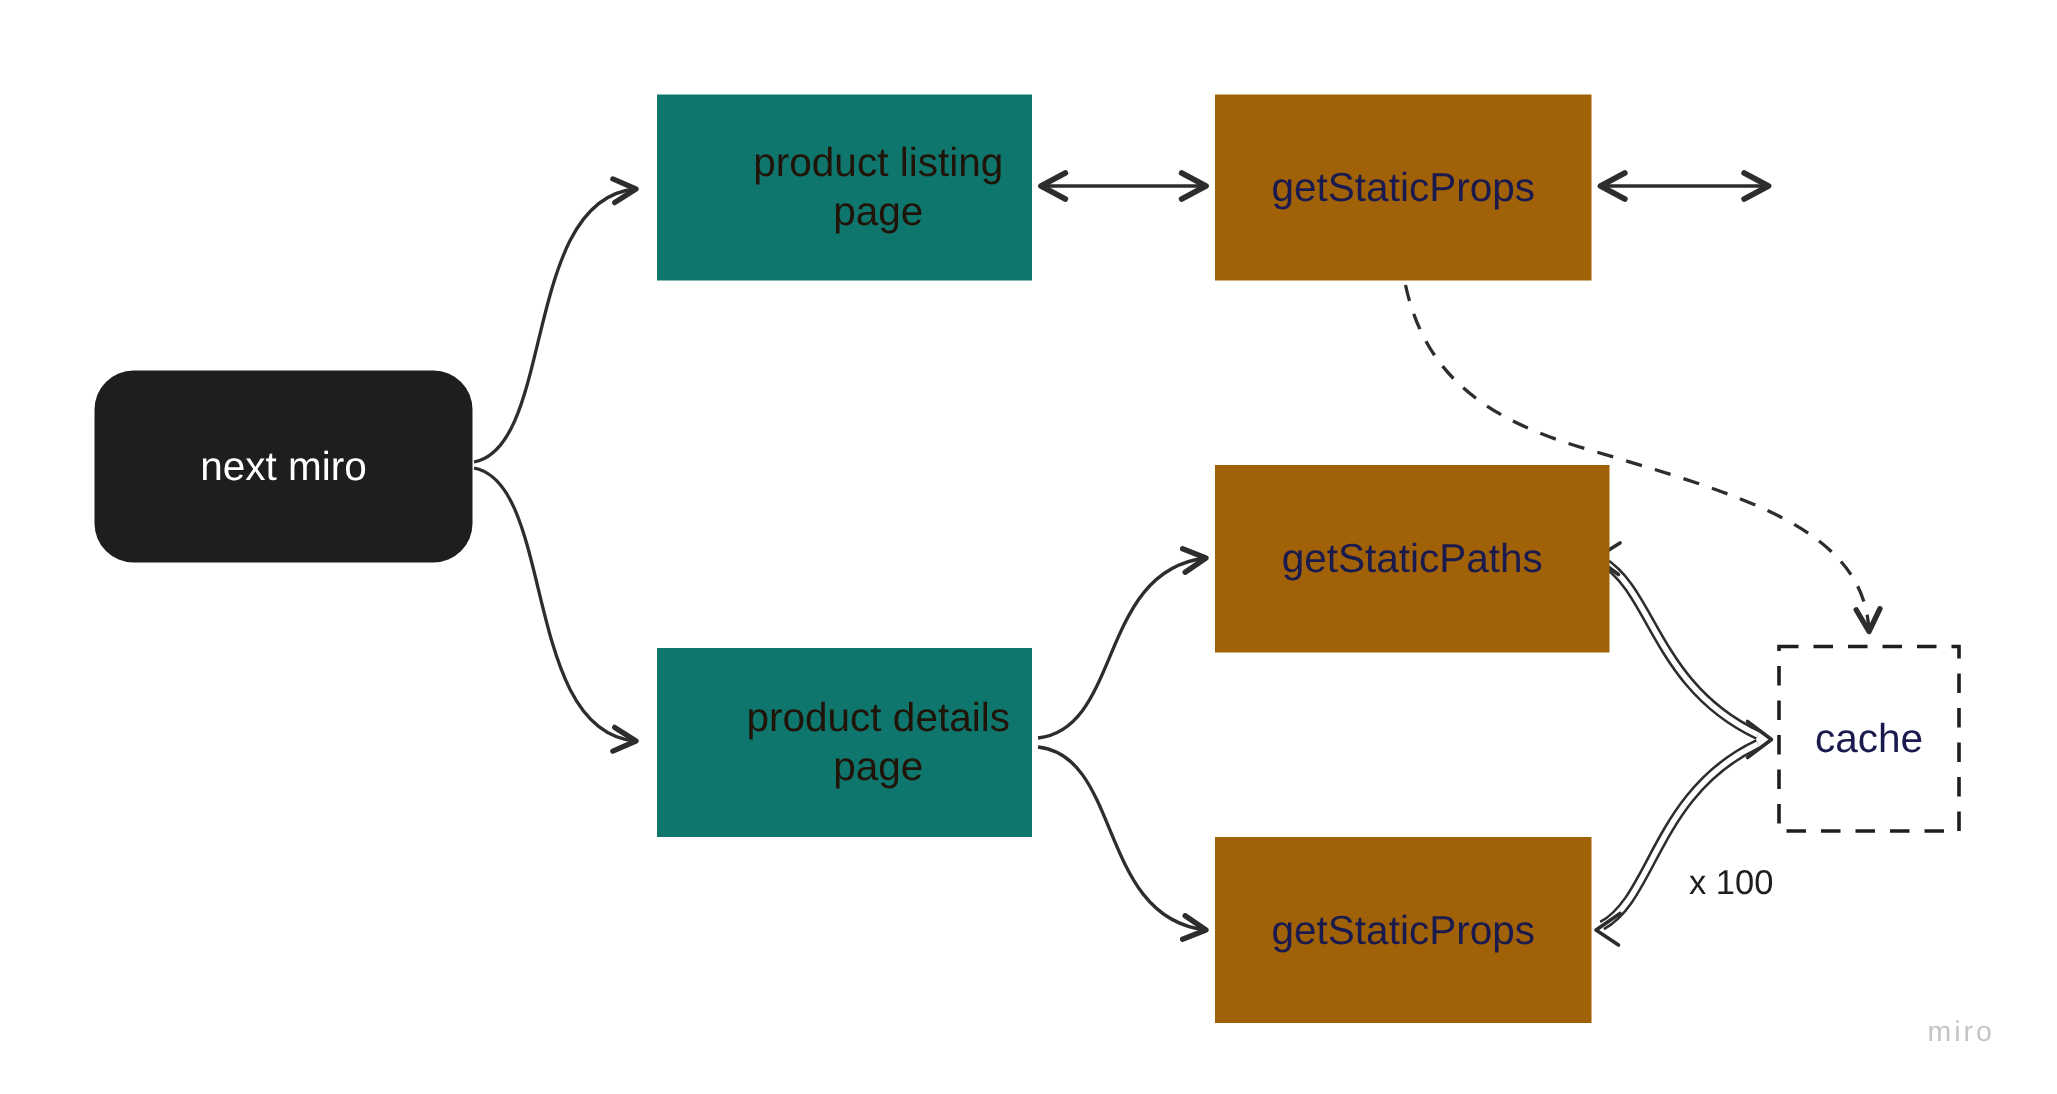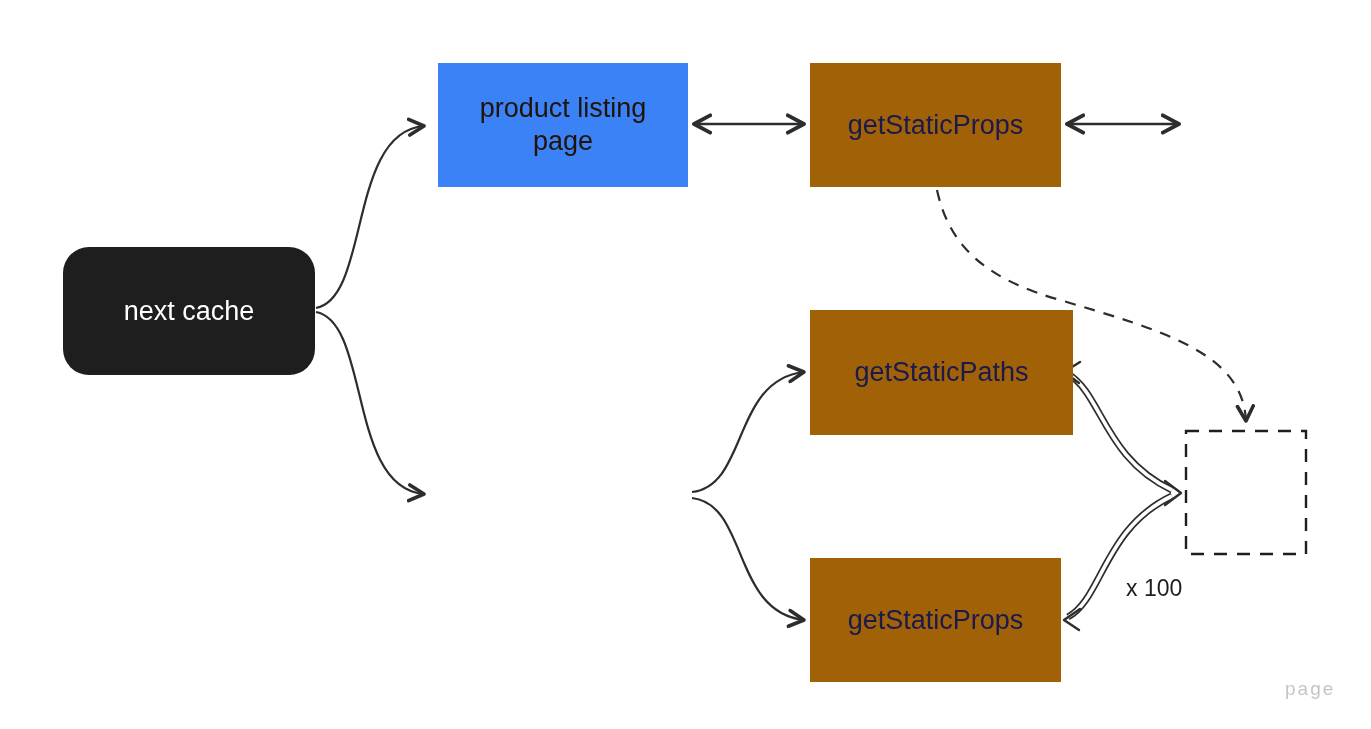--- a/index.html
+++ b/index.html
@@ -15,21 +15,21 @@
     position:absolute;
     display:flex;align-items:center;justify-content:center;
     text-align:center;
     z-index:1;
     box-sizing:border-box;
     font-size:27px;
     line-height:1.22;
   }
   .node .lbl{display:block;}
   .node-black{background:#1e1e1e;color:#ffffff;border-radius:26px;}
-  .node-yellow{background:#3b82f6;color:#201409;}
+  .node-yellow{background:#0f766e;color:#201409;justify-content:flex-end;}
   .node-gray{background:#a16207;color:#1a1a4e;}
   .node-orange{background:#f2552c;color:#fdf2ee;}
   .node-cache{background:#ffffff;color:#1a1a4e;}
   .wrap{max-width:205px;}
   .annotation{
     position:absolute;z-index:2;
     font-size:23px;font-weight:normal;color:#1e1e1e;
   }
   .watermark{
     position:absolute;z-index:2;
@@ -70,43 +70,49 @@
     <path d="M1068,617 C1102,599 1104,528 1172,496" fill="none" stroke="#ffffff" stroke-width="3.6" stroke-linecap="butt"></path>
 
     <path d="M1165,481 L1181,493 L1165,505" fill="none" stroke="#2d2d2d" stroke-width="2.4" stroke-linecap="round" stroke-linejoin="round"></path>
     <path d="M1080,362 L1064,372 L1079,383" fill="none" stroke="#2d2d2d" stroke-width="2.4" stroke-linecap="round" stroke-linejoin="round"></path>
     <path d="M1080,609 L1064,620 L1079,630" fill="none" stroke="#2d2d2d" stroke-width="2.4" stroke-linecap="round" stroke-linejoin="round"></path>
 
     <rect x="1186" y="431" width="120" height="123" fill="#ffffff" stroke="#1e1e1e" stroke-width="2.4" stroke-dasharray="13 10"></rect>
   </svg>
 
   <div class="node node-black" style="left:63px;top:247px;width:252px;height:128px;">
-    <span class="lbl">next cache</span>
+    <span class="lbl">next miro</span>
   </div>
 
   <div class="node node-yellow" style="left:438px;top:63px;width:250px;height:124px;">
     <span class="lbl wrap">product listing page</span>
   </div>
 
   <div class="node node-gray" style="left:810px;top:63px;width:251px;height:124px;">
     <span class="lbl">getStaticProps</span>
   </div>
 
 
   <div class="node node-gray" style="left:810px;top:310px;width:263px;height:125px;">
     <span class="lbl">getStaticPaths</span>
   </div>
 
+  <div class="node node-yellow" style="left:438px;top:432px;width:250px;height:126px;">
+    <span class="lbl wrap">product details page</span>
+  </div>
 
   <div class="node node-gray" style="left:810px;top:558px;width:251px;height:124px;">
     <span class="lbl">getStaticProps</span>
   </div>
 
+  <div class="node node-cache" style="left:1188px;top:433px;width:116px;height:119px;">
+    <span class="lbl">cache</span>
+  </div>
 
   <div class="annotation" style="left:1126px;top:575px;">
     <span>x 100</span>
   </div>
 
   <div class="watermark" style="left:1285px;top:678px;">
-    <span>page</span>
+    <span>miro</span>
   </div>
 
 </div>
 
 </body></html>

